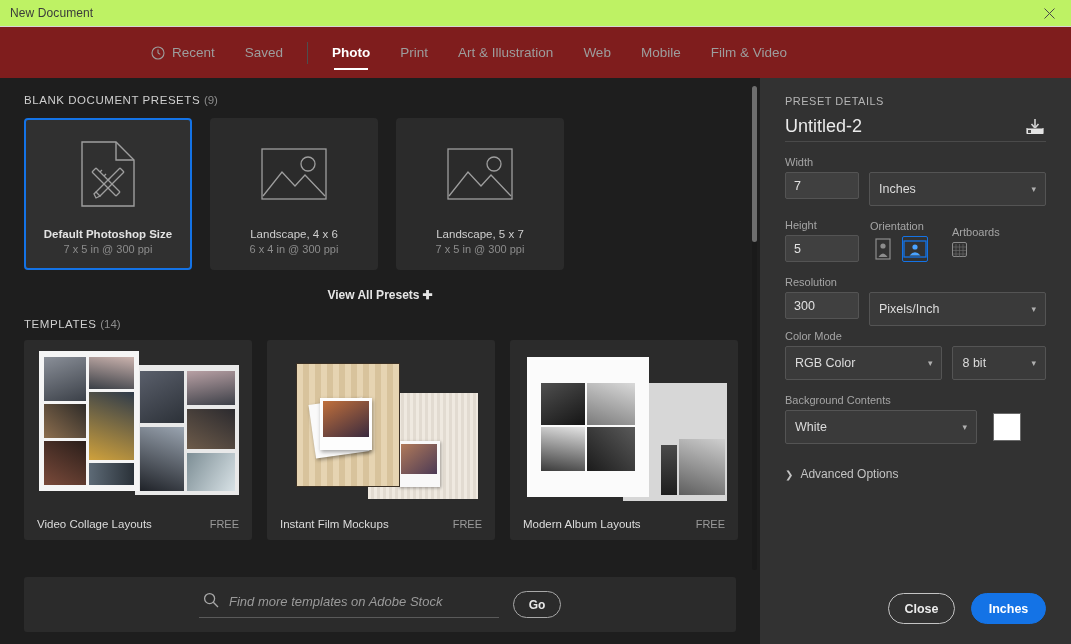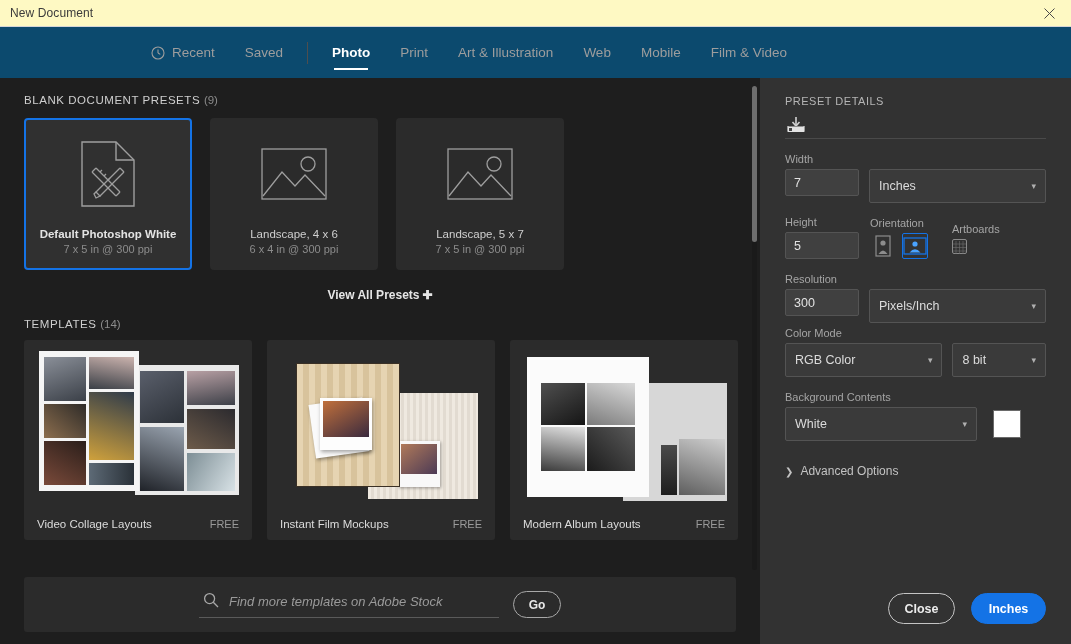--- a/index.html
+++ b/index.html
@@ -7,36 +7,36 @@
   body {
     font-family:"Liberation Sans", sans-serif;
     background:#1e1e1e; color:#c9c9c9;
     -webkit-font-smoothing:antialiased;
   }
   .app { position:relative; width:1071px; height:644px; background:#1e1e1e; }
 
   
   .titlebar {
     position:absolute; left:0; top:0; width:1071px; height:27px;
-    background:#fef9c3; border-bottom:1px solid #d6d6d6;
+    background:#bef264; border-bottom:1px solid #d6d6d6;
     display:flex; align-items:center;
   }
   .titlebar-text {
     font-size:12px; color:#3b3b3b; padding-left:10px; letter-spacing:.1px;
   }
   .titlebar-close {
     position:absolute; right:0; top:0; width:44px; height:26px;
     display:flex; align-items:center; justify-content:center;
     color:#4a4a4a; font-size:15px; line-height:1; cursor:pointer;
   }
 
   
   .tabbar {
     position:absolute; left:0; top:27px; width:1071px; height:51px;
-    background:#0c4a6e;
+    background:#7f1d1d;
     display:flex; align-items:center;
   }
   .tabs { display:flex; align-items:center; margin-left:141px; height:51px; }
   .tab {
     position:relative; height:51px; display:flex; align-items:center;
     color:#9d9d9d; font-size:13.5px; cursor:pointer; padding:0 15px;
     white-space:nowrap;
   }
   .tab.with-icon { padding-left:10px; }
   .tab .clock { margin-right:7px; display:inline-flex; }
@@ -275,21 +275,21 @@
             <path d="M36 2 V20 H54" fill="none" stroke="#9e9e9e" stroke-width="1.4"></path>
             <g stroke="#9e9e9e" stroke-width="1.3" fill="none">
               <path d="M16 28 L40 52 M12 32 L36 56"></path>
               <path d="M16 28 L12 32 M40 52 L36 56"></path>
               <path d="M20 32 L22 30 M24 36 L26 34 M28 40 L30 38"></path>
               <path d="M40 28 L16 52 M44 32 L20 56"></path>
               <path d="M40 28 L44 32 M16 52 L20 56 L16 58 L14 54 Z"></path>
             </g>
           </svg>
         </div>
-        <div class="preset-name">Default Photoshop White</div>
+        <div class="preset-name">Default Photoshop Size</div>
         <div class="preset-spec">7 x 5 in @ 300 ppi</div>
       </div>
 
 
       <div class="preset-card">
         <div class="preset-icon">
           <svg width="66" height="52" viewBox="0 0 66 52">
             <rect x="1" y="1" width="64" height="50" fill="none" stroke="#9e9e9e" stroke-width="1.3"></rect>
             <circle cx="47" cy="16" r="7" fill="none" stroke="#9e9e9e" stroke-width="1.3"></circle>
             <path d="M2 48 L21 24 L34 38 L44 27 L64 48" fill="none" stroke="#9e9e9e" stroke-width="1.3"></path>
@@ -394,20 +394,21 @@
   </div>
 
   <div class="scroll-track">
     <div class="scroll-thumb"></div>
   </div>
 
   <div class="panel">
     <div class="panel-head">PRESET DETAILS</div>
 
     <div class="docname-row">
+      <input class="docname" type="text" value="Untitled-2" style="">
       <span class="save-icon">
         <svg width="22" height="18" viewBox="0 0 22 18">
           <path d="M11 1 V9" stroke="#d2d2d2" stroke-width="1.6" fill="none"></path>
           <path d="M7.5 6 L11 10 L14.5 6" stroke="#d2d2d2" stroke-width="1.6" fill="none"></path>
           <path d="M3 10 V15 H19 V10" stroke="#c9c9c9" stroke-width="1.4" fill="#8f8f8f"></path>
           <rect x="3" y="11" width="16" height="5" fill="#e3e3e3"></rect>
           <rect x="4" y="12" width="3" height="3" fill="#444"></rect>
         </svg>
       </span>
     </div>

